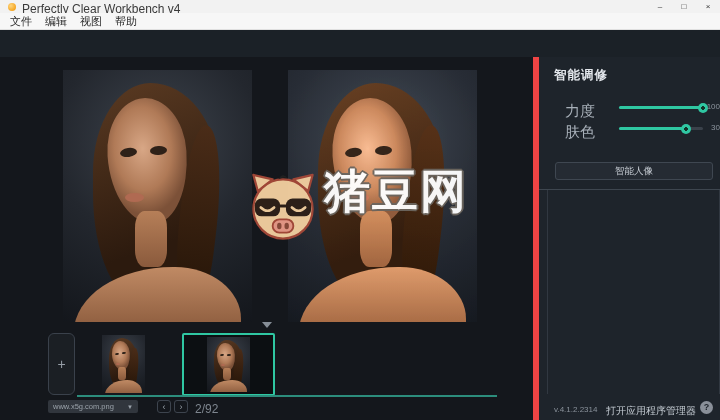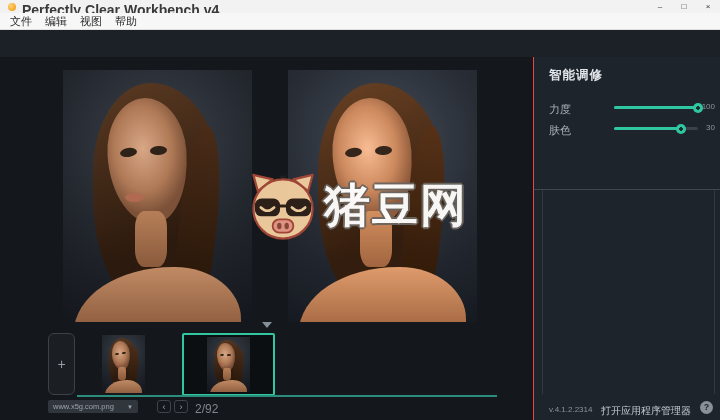--- a/index.html
+++ b/index.html
@@ -3,21 +3,21 @@
 <meta charset="utf-8">
 <style>
   html,body{margin:0;padding:0;background:#000;}
   .window{position:relative;width:720px;height:420px;overflow:hidden;
     font-family:"Liberation Sans",sans-serif;background:#14171c;}
 
   
   .titlebar{position:absolute;left:0;top:0;width:720px;height:13px;background:#f2f2f2;}
   .app-icon{position:absolute;left:8px;top:3px;width:8px;height:8px;border-radius:50%;
     background:radial-gradient(circle at 35% 35%,#ffd67e,#f5a623 70%,#d98a12);}
-  .wtitle{position:absolute;left:22px;top:2px;font-size:14px;color:#3a3a3a;font-weight:bold;}
+  .wtitle{position:absolute;left:22px;top:2px;font-size:12px;color:#3a3a3a;}
   .win-controls{position:absolute;right:0;top:0;height:13px;display:flex;}
   .win-btn{width:24px;height:13px;text-align:center;font-size:8px;line-height:13px;color:#333;}
 
   
   .menubar{position:absolute;left:0;top:13px;width:720px;height:17px;background:#f7f7f7;
     border-bottom:1px solid #e0e0e0;display:flex;align-items:center;padding-left:10px;box-sizing:border-box;gap:13px;}
   .menu-item{font-size:11px;color:#2b2b2b;}
 
   
   .toolbar{position:absolute;left:0;top:30px;width:720px;height:27px;background:#1b2127;}
@@ -58,21 +58,21 @@
     border-radius:50% 50% 46% 54%/44% 44% 56% 56%;transform:rotate(-4deg);}
   .p-eyeL{position:absolute;left:30%;top:31%;width:9%;height:3.5%;background:#2e2118;border-radius:50%;transform:rotate(-8deg);}
   .p-eyeR{position:absolute;left:46%;top:30%;width:9%;height:3.5%;background:#2e2118;border-radius:50%;transform:rotate(-4deg);}
   .p-lips{position:absolute;left:33%;top:49%;width:10%;height:3.5%;background:#b06a52;border-radius:50%;}
   .p-neck{position:absolute;left:38%;top:56%;width:17%;height:22%;
     background:linear-gradient(#b67f58,#8a5a3c);border-radius:30%;}
   .p-shoulder{position:absolute;left:6%;bottom:-4%;width:88%;height:26%;
     background:linear-gradient(#c08a64,#8a5a3c);border-radius:60% 40% 0 0/100% 80% 0 0;}
 
   
-  .watermark{position:absolute;left:246px;top:113px;display:flex;align-items:center;gap:4px;z-index:6;opacity:.96;}
+  .watermark{position:absolute;left:246px;top:113px;display:flex;align-items:flex-start;gap:4px;z-index:6;opacity:.96;}
   .wm-text{display:flex;flex-direction:column;align-items:center;}
   .wm-site{font-size:46px;font-weight:bold;color:#fff;line-height:.95;letter-spacing:2px;
     text-shadow:-2px 0 #6b655e,2px 0 #6b655e,0 -2px #6b655e,0 2px #6b655e,
      -1px -1px #6b655e,1px 1px #6b655e,-1px 1px #6b655e,1px -1px #6b655e;}
   .wm-url{font-size:20px;font-weight:bold;color:#fff;letter-spacing:1px;margin-top:2px;
     text-shadow:-2px 0 #6b655e,2px 0 #6b655e,0 -2px #6b655e,0 2px #6b655e,
      -1px -1px #6b655e,1px 1px #6b655e,-1px 1px #6b655e,1px -1px #6b655e;}
 
   
   .tri{position:absolute;left:262px;top:265px;width:0;height:0;
@@ -89,24 +89,24 @@
   .file-dd{position:absolute;left:48px;top:343px;width:90px;height:13px;background:#31363d;border-radius:2px;
     display:flex;align-items:center;justify-content:space-between;padding:0 5px;box-sizing:border-box;}
   .file-dd .fname{font-size:7.5px;color:#9aa2aa;}
   .file-dd .caret{font-size:6px;color:#9aa2aa;}
   .navbtn{position:absolute;top:343px;width:14px;height:13px;box-sizing:border-box;border:1px solid #3d444e;
     border-radius:3px;background:transparent;color:#9aa2aa;font-size:9px;line-height:10px;text-align:center;padding:0;}
   .counter{position:absolute;left:195px;top:345px;font-size:12px;color:#7e868f;}
 
   
   .side-panel{position:absolute;left:533px;top:57px;width:187px;height:363px;background:#1e242b;
-    border-left:1px solid #ef4444;box-sizing:border-box;}
+    border-left:6px solid #ef4444;box-sizing:border-box;}
   .panel-title{position:absolute;left:15px;top:10px;font-size:12.5px;font-weight:bold;color:#e3e7ec;letter-spacing:1px;}
   .srow{position:absolute;left:0;width:187px;height:14px;}
-  .slabel{position:absolute;left:15px;top:1px;font-size:11px;color:#a7afb8;}
+  .slabel{position:absolute;left:26px;top:1px;font-size:15px;color:#a7afb8;}
   .slabel.cb{left:29px;font-size:8.5px;}
   .checkbox{position:absolute;left:15px;top:2px;width:8px;height:8px;box-sizing:border-box;
     border:1px solid #5a626c;border-radius:1px;background:#2a3139;}
   .strack{position:absolute;left:80px;top:5px;width:84px;height:3px;background:#3a414a;border-radius:2px;}
   .strack.thin{left:92px;width:75px;height:2px;}
   .sfill{position:absolute;left:0;top:0;height:100%;background:#2fc7a2;border-radius:2px;}
   .sthumb{position:absolute;top:-3.5px;width:10px;height:10px;border-radius:50%;
     background:radial-gradient(circle,#143229 0 2px,#2fc7a2 2px);}
   .svalue{position:absolute;right:6px;top:1px;width:24px;text-align:right;font-size:8px;color:#8d959e;}
   .action-btn{position:absolute;left:16px;top:105px;width:158px;height:18px;box-sizing:border-box;
@@ -277,20 +277,21 @@
     <div class="srow" style="top:65px">
       <span class="slabel">肤色</span>
       <div class="strack">
         <div class="sfill" style="width: 80%;"></div>
         <div class="sthumb" style="left: calc(80% - 5px);"></div>
       </div>
       <span class="svalue">30</span>
     </div>
 
 
+    <button class="action-btn">智能人像</button>
     <div class="panel-div"></div>
     <div class="panel-box"></div>
 
     <span class="version">v.4.1.2.2314</span>
     <span class="settings-link">打开应用程序管理器</span>
     <span class="help-circle">?</span>
   </div>
 
 </div>
 

